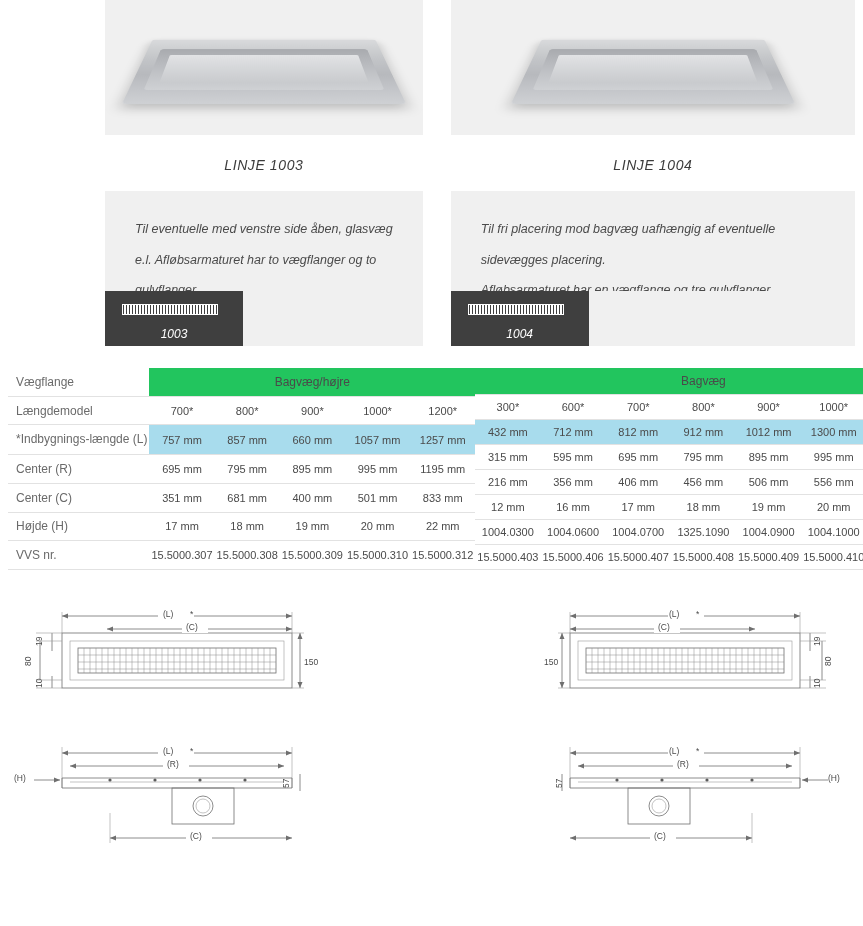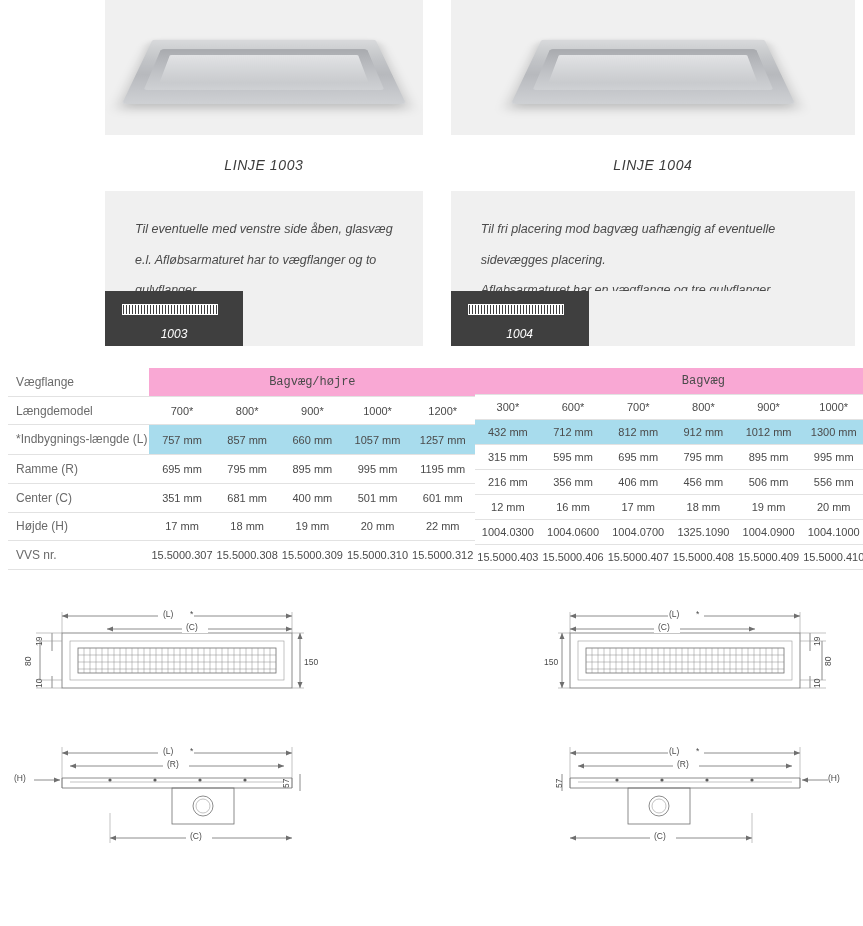--- a/index.html
+++ b/index.html
@@ -120,25 +120,24 @@
     white-space: nowrap;
   }
   .tbl .rowlbl {
     text-align: left;
     padding-left: 8px;
     color: #6a6a6a;
     font-size: 12px;
     width: 100px;
   }
   .hdr-band {
-    background: #f9a8d4;
+    background: #22c55e;
     font-size: 12px;
     color: #3c3c3c;
     padding: 9px 0;
-    font-family: Liberation Mono, monospace;
   }
   .hl { background: #a8dced; margin-left: 36px; }
   .smalllbl { font-size: 9.5px; line-height: 1.25; }
 
   
   .drawings {
     display: flex;
     padding: 18px 0 0 0;
   }
   .dcol { width: 431px; position: relative; }
@@ -218,34 +217,34 @@
       </tr>
       <tr>
         <td class="rowlbl smalllbl">*Indbygnings-længde (L)</td>
         <td class="hl">757 mm</td>
         <td class="hl">857 mm</td>
         <td class="hl">660 mm</td>
         <td class="hl">1057 mm</td>
         <td class="hl">1257 mm</td>
       </tr>
       <tr>
-        <td class="rowlbl">Ramme (R)</td>
+        <td class="rowlbl">Center (R)</td>
         <td>695 mm</td>
         <td>795 mm</td>
         <td>895 mm</td>
         <td>995 mm</td>
         <td>1195 mm</td>
       </tr>
       <tr>
         <td class="rowlbl">Center (C)</td>
         <td>351 mm</td>
         <td>681 mm</td>
         <td>400 mm</td>
         <td>501 mm</td>
-        <td>601 mm</td>
+        <td>833 mm</td>
       </tr>
       <tr>
         <td class="rowlbl">Højde (H)</td>
         <td>17 mm</td>
         <td>18 mm</td>
         <td>19 mm</td>
         <td>20 mm</td>
         <td>22 mm</td>
       </tr>
       <tr>

